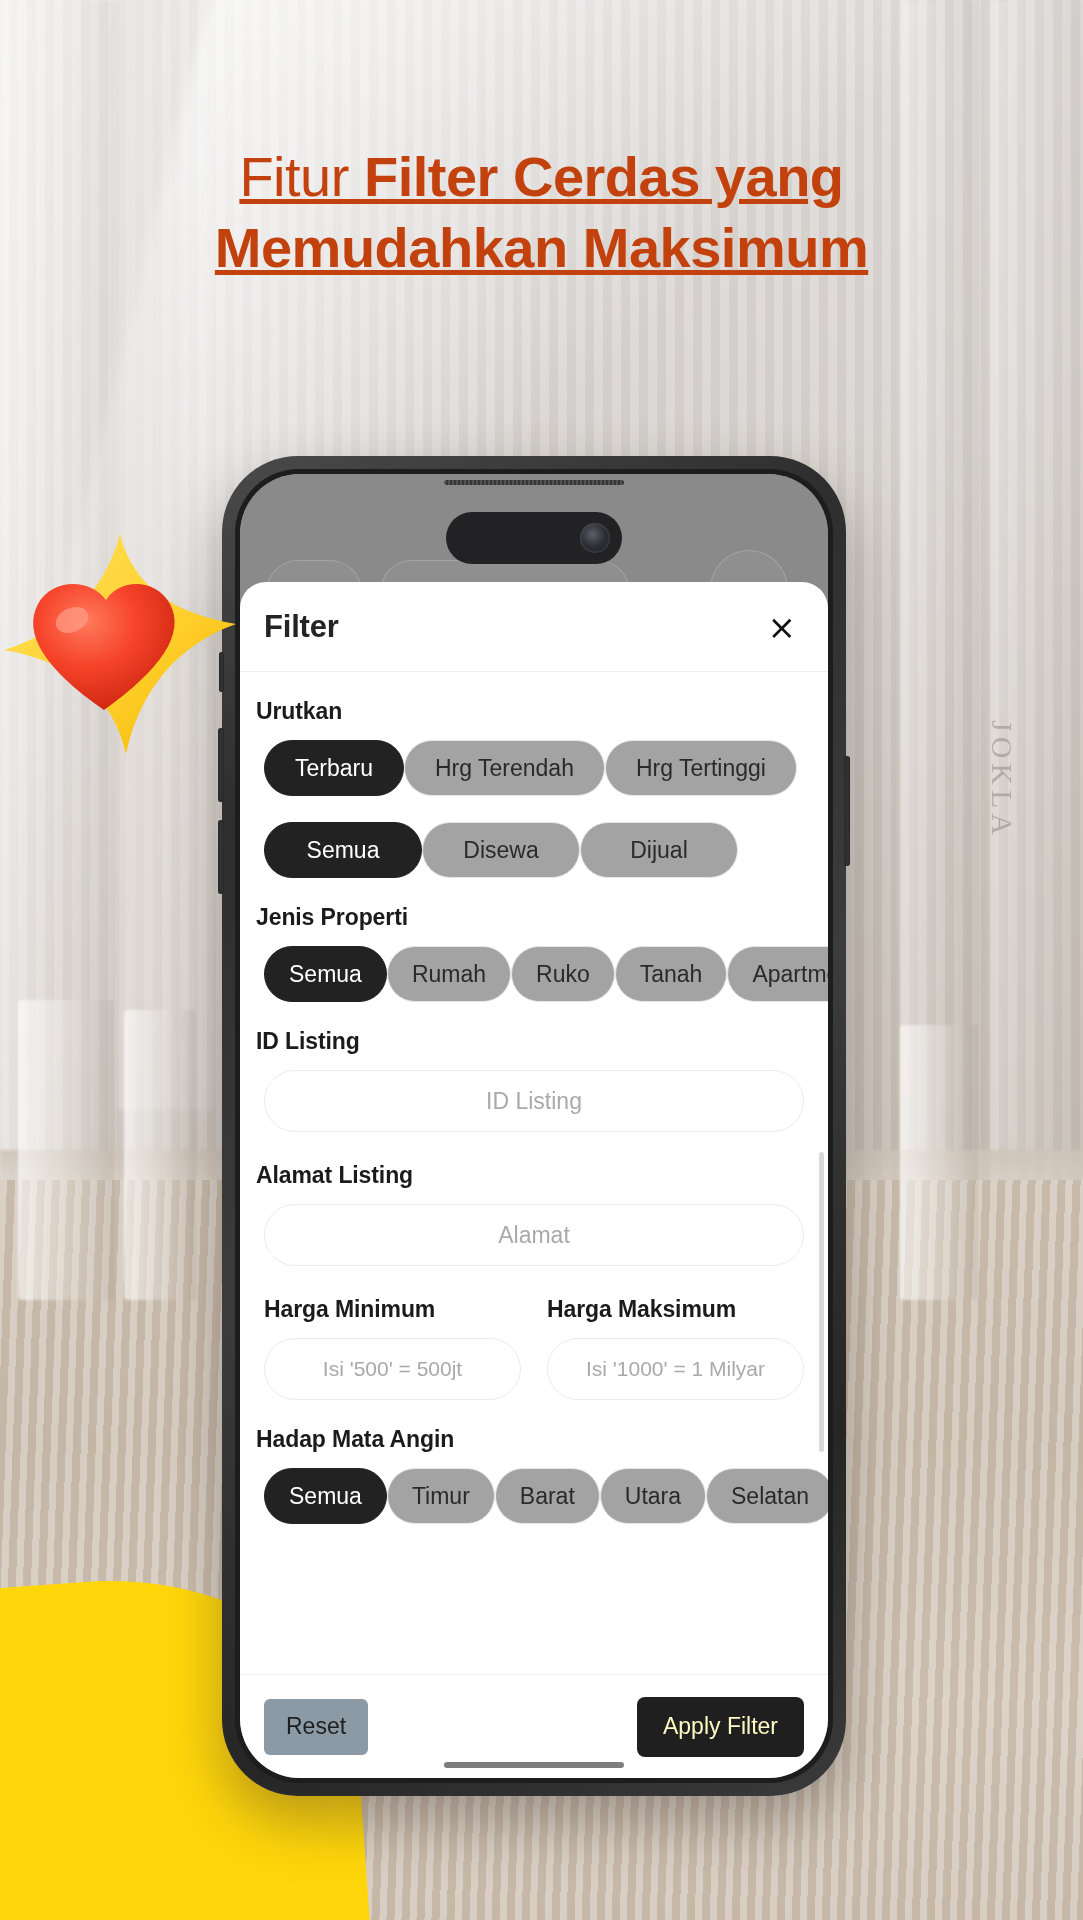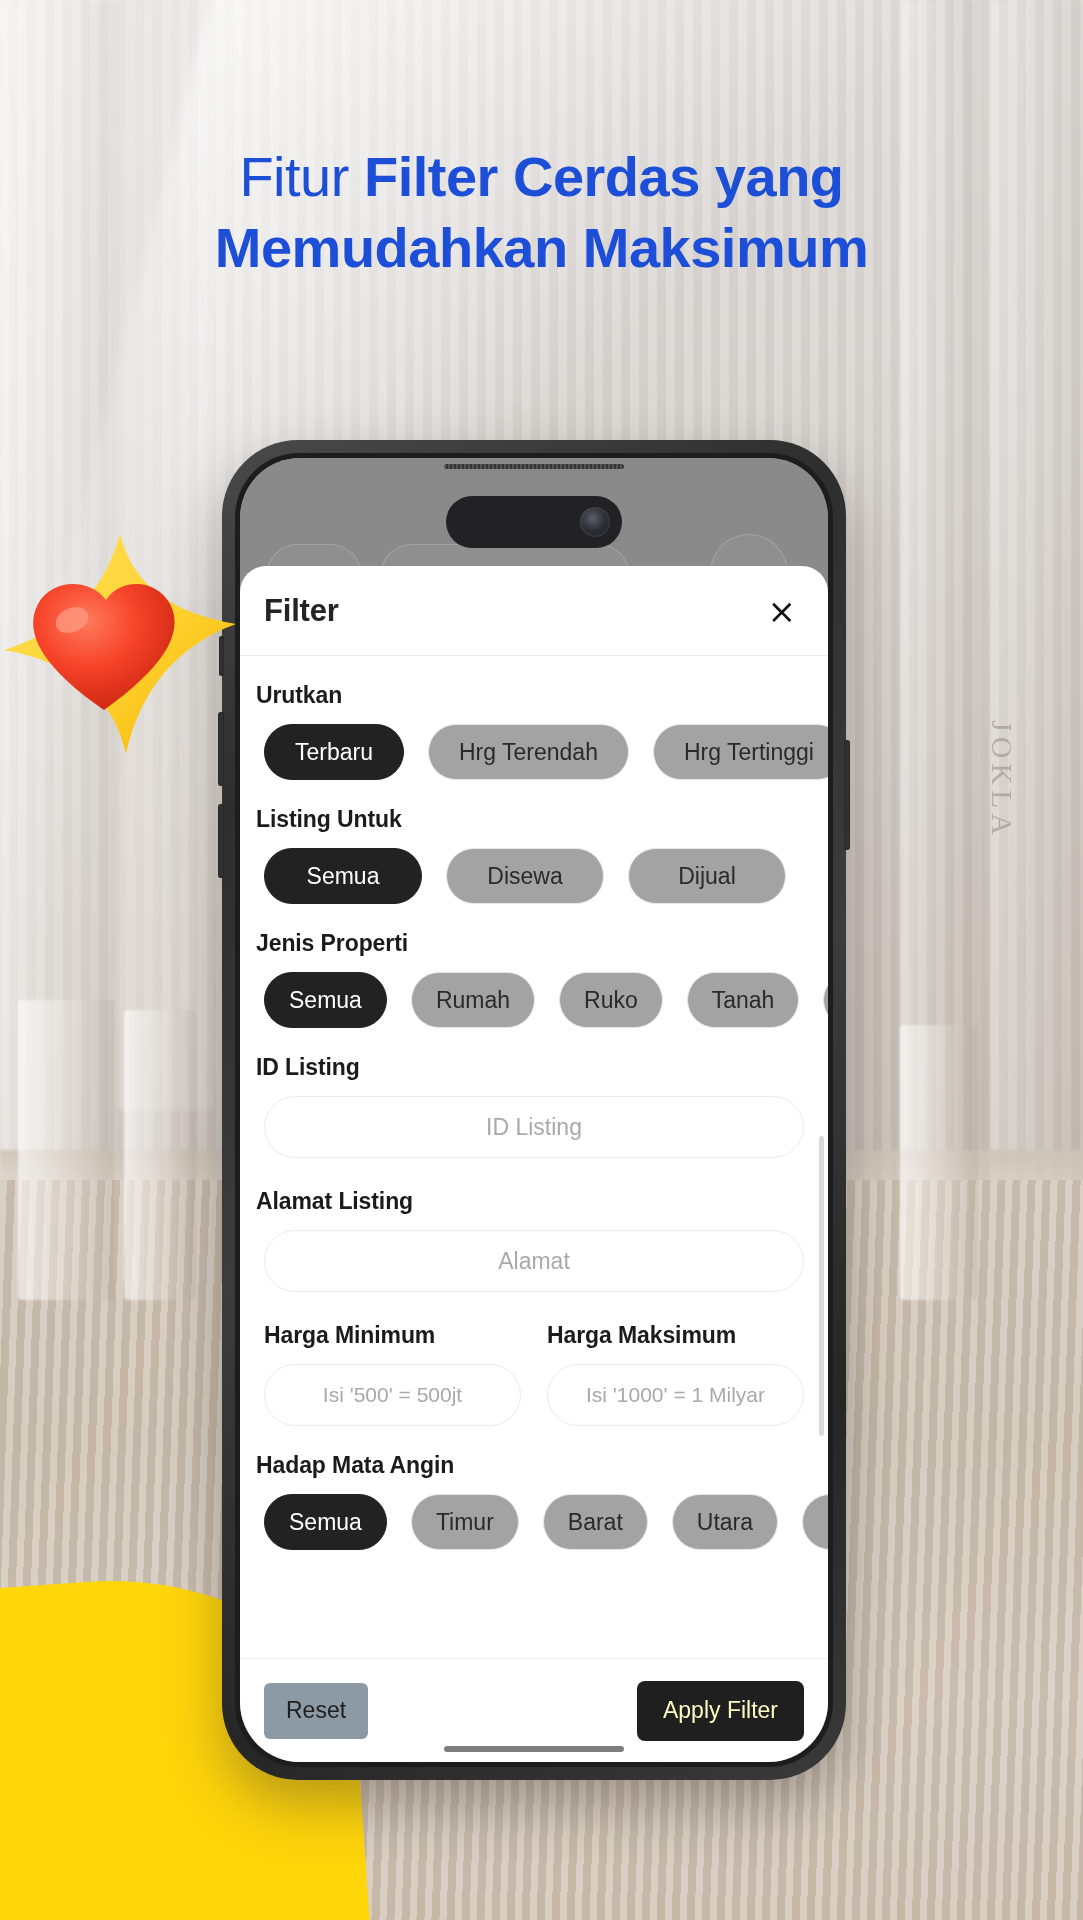--- a/index.html
+++ b/index.html
@@ -71,32 +71,33 @@
     width: 480px; height: 420px;
     background: #ffd60a;
     border-top-right-radius: 260px 190px;
     transform: rotate(-4deg);
   }
 
   
   .headline {
     position: absolute; left: 0; right: 0; top: 142px;
     text-align: center;
-    color: #1d4ed8;
+    color: #c2410c;
     font-size: 56px;
     line-height: 1.26;
     letter-spacing: -0.5px;
     z-index: 5;
+    text-decoration: underline;
   }
   .headline .light { font-weight: 400; }
   .headline .bold  { font-weight: 700; }
 
   
   .phone {
-    position: absolute; left: 222px; top: 440px;
+    position: absolute; left: 222px; top: 456px;
     width: 624px; height: 1340px;
     border-radius: 76px;
     background: linear-gradient(150deg, #4a4a4a 0%, #2e2e2e 22%, #3c3c3c 50%, #262626 78%, #3a3a3a 100%);
     box-shadow: 0 26px 56px rgba(60,50,45,0.36);
     z-index: 6;
   }
   .phone-inner {
     position: absolute; inset: 13px;
     border-radius: 64px;
     background: #1d1d1d;
@@ -173,21 +174,21 @@
   .sheet-body {
     flex: 1 1 auto; position: relative; overflow: hidden;
     padding: 26px 0 0 0;
   }
   .section { padding: 0 16px; margin-bottom: 7px; }
   .section-label {
     font-size: 23px; font-weight: 700; color: #1b1b1b;
     margin-bottom: 15px; letter-spacing: -0.1px;
   }
   .chip-row {
-    display: flex; gap: 24px; flex-wrap: nowrap;
+    display: flex; gap: 0; flex-wrap: nowrap;
     padding: 0 24px 0 24px; margin-bottom: 26px;
     overflow: hidden;
   }
   .chip {
     flex: 0 0 auto;
     min-height: 56px;
     padding: 0 30px;
     display: flex; align-items: center; justify-content: center;
     border-radius: 32px;
     border: 1.5px solid #e7e7e7;
@@ -316,23 +317,20 @@
 
           <div class="section">
             <div class="section-label">Urutkan</div>
           </div>
           <div class="chip-row">
             <div class="chip selected">Terbaru</div>
             <div class="chip">Hrg Terendah</div>
             <div class="chip">Hrg Tertinggi</div>
           </div>
 
-          <div class="section">
-            <div class="section-label">Listing Untuk</div>
-          </div>
           <div class="chip-row">
             <div class="chip selected" style="min-width:158px">Semua</div>
             <div class="chip" style="min-width:158px">Disewa</div>
             <div class="chip" style="min-width:158px">Dijual</div>
           </div>
 
           <div class="section">
             <div class="section-label">Jenis Properti</div>
           </div>
           <div class="chip-row">

